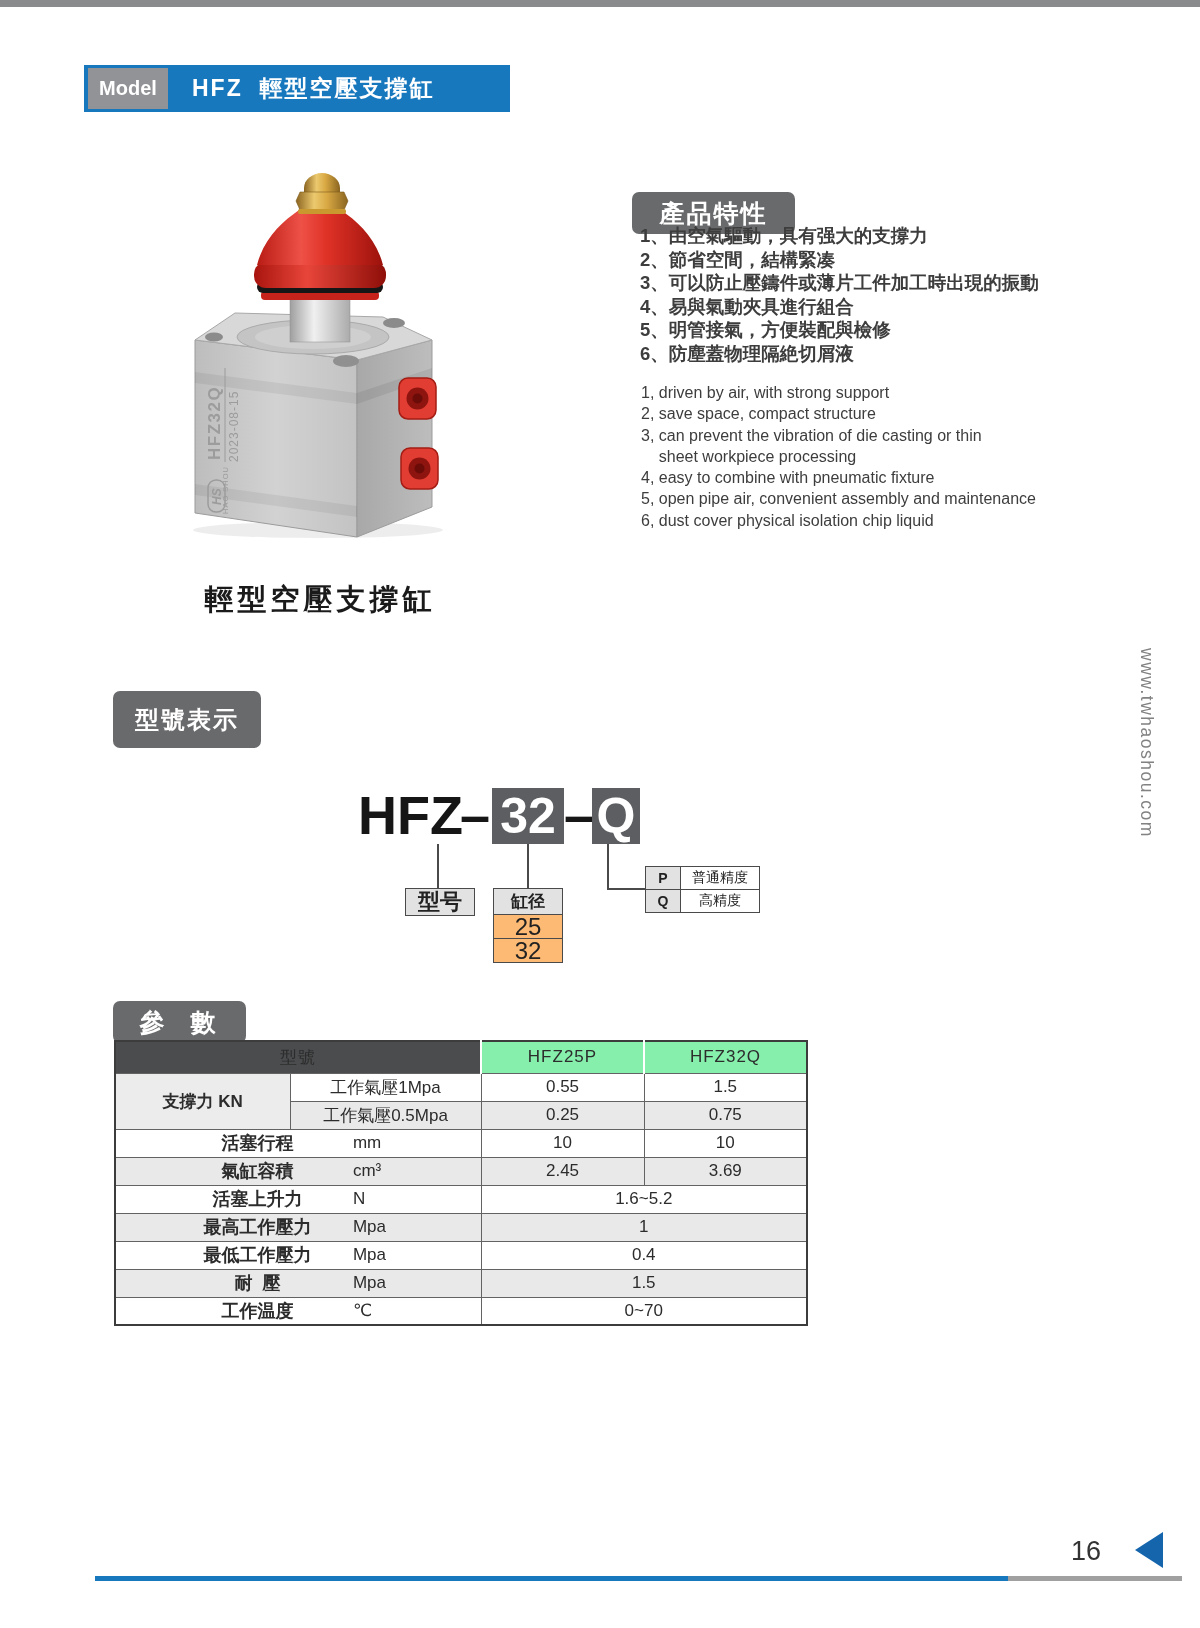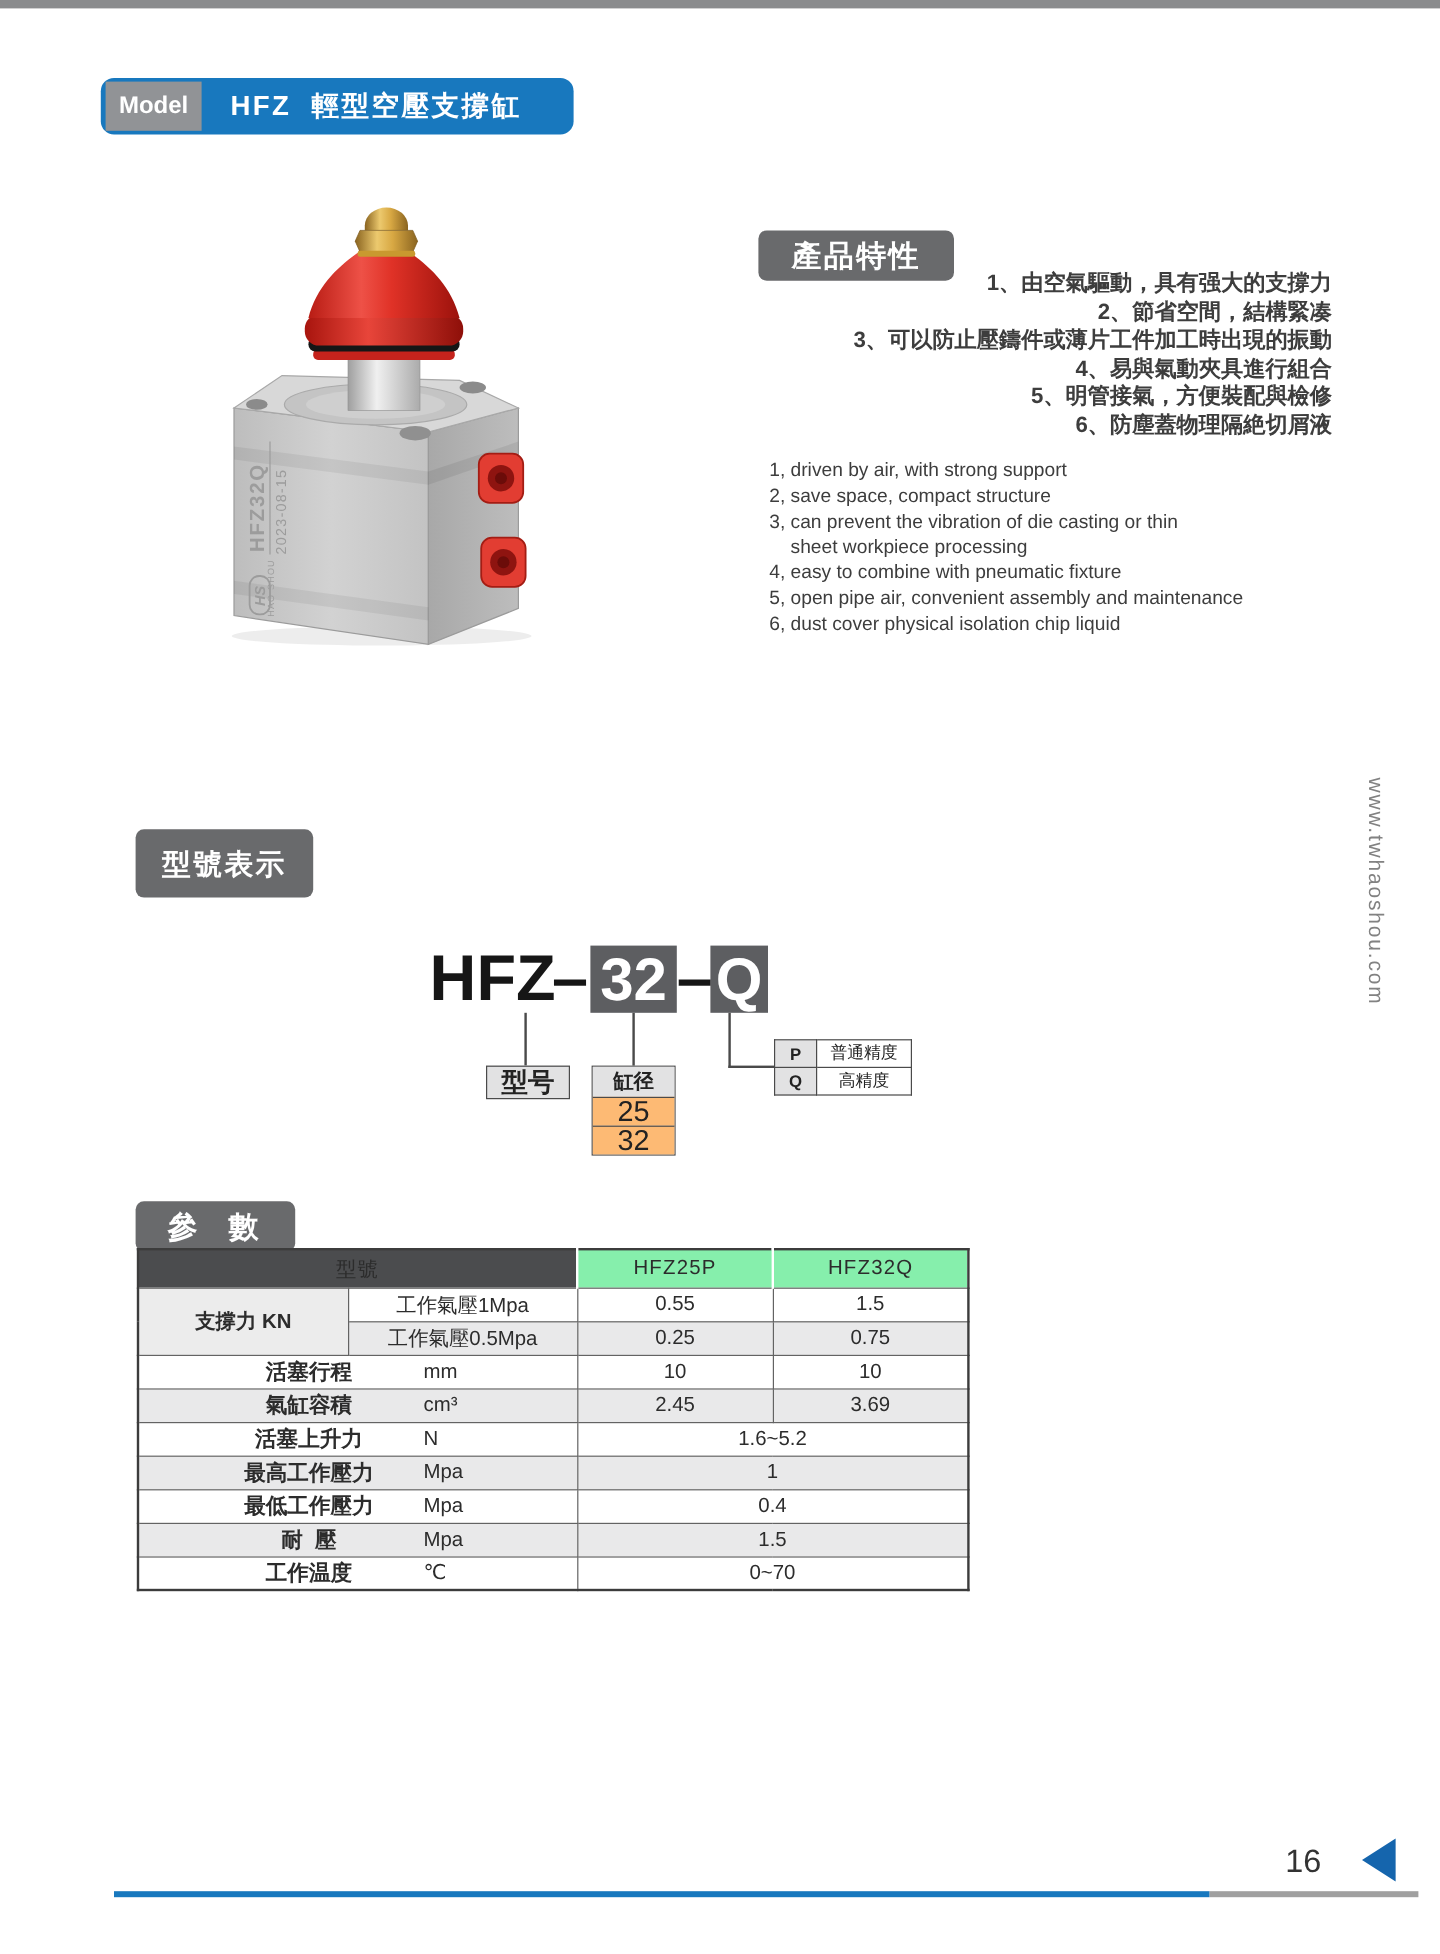--- a/index.html
+++ b/index.html
@@ -3,41 +3,41 @@
 <meta charset="utf-8">
 <style>
   html,body{margin:0;padding:0;background:#ffffff;}
   .page{position:relative;width:1200px;height:1628px;background:#ffffff;overflow:hidden;
         font-family:"Liberation Sans","DejaVu Sans",sans-serif;color:#222;}
 
   
   .top-bar{position:absolute;left:0;top:0;width:1200px;height:7px;background:#8a8b8d;}
 
   
-  .hdr{position:absolute;left:84px;top:65px;width:394px;height:47px;background:#1878be;border-radius:11px;}
+  .hdr{position:absolute;left:84px;top:65px;width:426px;height:47px;background:#1878be;}
   .hdr-model{position:absolute;left:4px;top:3px;width:80px;height:41px;background:#919396;
              display:flex;align-items:center;justify-content:center;}
   .hdr-model span{color:#fff;font-size:20px;font-weight:700;}
   .hdr-title{position:absolute;left:108px;top:0;width:310px;height:47px;display:flex;align-items:center;
              color:#fff;font-size:23px;font-weight:700;letter-spacing:2px;white-space:pre;}
 
   
   .caption{position:absolute;left:130px;top:580px;width:380px;text-align:center;
            font-size:29px;font-weight:700;letter-spacing:4px;color:#1a1a1a;}
 
   
   .sec-title{position:absolute;background:#696a6c;border-radius:7px;color:#fff;
              display:flex;align-items:center;justify-content:center;font-weight:700;
              letter-spacing:2px;white-space:pre;margin-top:24px;}
   .t-feat{left:632px;top:168px;width:163px;height:42px;font-size:25px;}
   .t-code{left:113px;top:667px;width:148px;height:57px;font-size:24px;}
   .t-param{left:113px;top:977px;width:133px;height:42px;font-size:25px;letter-spacing:4px;}
 
   
-  .feat-zh{position:absolute;left:640px;top:224px;width:470px;text-align:right;}
+  .feat-zh{position:absolute;left:640px;top:224px;width:470px;}
   .feat-zh div{font-size:18.5px;line-height:23.5px;font-weight:600;color:#3d3d3d;white-space:pre;}
   .feat-en{position:absolute;left:641px;top:382px;width:470px;}
   .feat-en div{font-size:16px;line-height:21.3px;color:#3d3d3d;white-space:pre-wrap;}
 
   
   .mc-big{position:absolute;top:786px;height:58px;display:flex;align-items:center;
           font-size:54px;font-weight:800;color:#161616;}
   .mc-hfz{left:358px;}
   .mc-dash1{left:460px;}
   .mc-dash2{left:564px;}
@@ -191,20 +191,21 @@
     <path d="M149,70 C149,62 191,62 191,70 C208,82 226,98 233,125 L107,125 C114,98 132,82 149,70 Z" fill="url(#redG)"></path>
     <path d="M158,72 C162,66 172,65 176,68 C170,67 163,69 158,72 Z" fill="rgba(255,255,255,0.45)"></path>
 
     <g>
       <path d="M154,48 A18,15 0 0 1 190,48 L190,52 L154,52 Z" fill="url(#goldG)"></path>
       <polygon points="150,52 194,52 198,61 194,70 150,70 146,61" fill="url(#goldG)" stroke="#7d5a1d" stroke-width="0.6"></polygon>
       <rect x="148" y="69" width="48" height="5" rx="2" fill="#c9992f"></rect>
     </g>
   </svg>
 
+  <div class="caption">輕型空壓支撐缸</div>
 
   <div class="sec-title t-feat">
     <span>產品特性</span>
   </div>
   <div class="feat-zh">
     <div>1、由空氣驅動，具有强大的支撐力</div>
     <div>2、節省空間，結構緊凑</div>
     <div>3、可以防止壓鑄件或薄片工件加工時出現的振動</div>
     <div>4、易與氣動夾具進行組合</div>
     <div>5、明管接氣，方便裝配與檢修</div>

